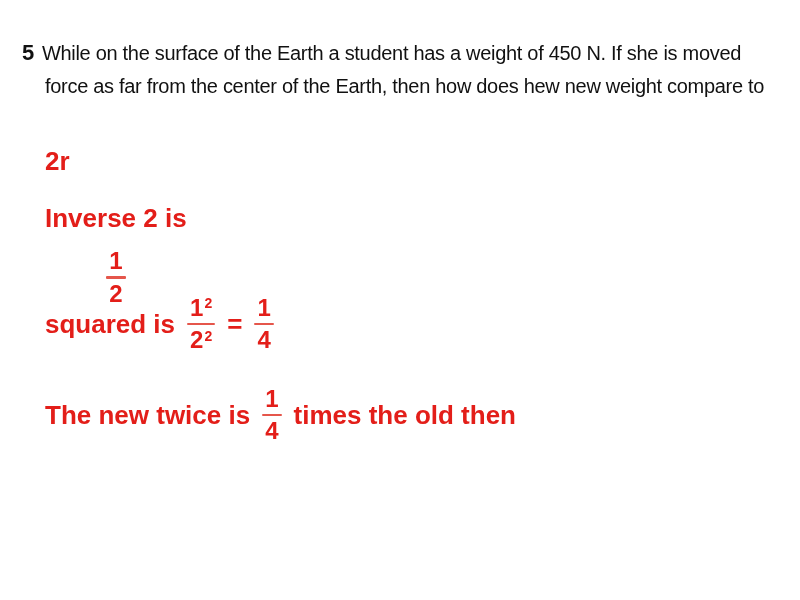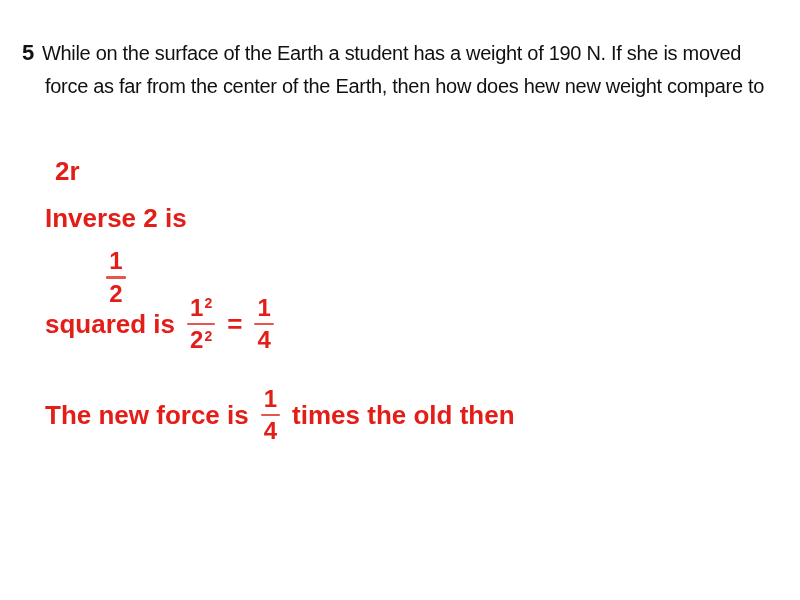--- a/index.html
+++ b/index.html
@@ -37,21 +37,21 @@
     position: absolute;
     left: 45px;
     display: flex;
     align-items: center;
     gap: 12px;
     color: #e31e19;
     font-size: 26px;
     font-weight: 600;
     white-space: nowrap;
   }
-  .radius-line   { top: 156px; margin-left: 10px; }
+  .radius-line   { top: 146px; }
   .inverse-line  { top: 203px; height: 66px; flex-direction: column; }
   .squared-line  { top: 283px; height: 82px; }
   .conclusion-line { top: 382px; height: 66px; }
 
   .frac {
     display: inline-flex;
     flex-direction: column;
     align-items: center;
     line-height: 1;
     font-size: 24px;
@@ -72,21 +72,21 @@
   }
   .equals { font-size: 26px; font-weight: 700; }
 </style>
 </head>
 <body>
 
 <div class="slide">
 
   <p class="problem">
     <span class="line">
-      <span class="pnum">5</span><span>While on the surface of the Earth a student has a weight of 190 N. If she is moved</span>
+      <span class="pnum">5</span><span>While on the surface of the Earth a student has a weight of 450 N. If she is moved</span>
     </span>
     <span class="line cont">force as far from the center of the Earth, then how does hew new weight compare to</span>
   </p>
 
   <div class="work-line radius-line">
     <span>2r</span>
   </div>
 
   <div class="work-line inverse-line">
     <span>Inverse 2 is</span>
@@ -106,21 +106,21 @@
     </span>
     <span class="equals">=</span>
     <span class="frac">
       <span class="num">1</span>
       <span class="bar"></span>
       <span class="den">4</span>
     </span>
   </div>
 
   <div class="work-line conclusion-line">
-    <span>The new force is</span>
+    <span>The new twice is</span>
     <span class="frac">
       <span class="num">1</span>
       <span class="bar"></span>
       <span class="den">4</span>
     </span>
     <span>times the old then</span>
   </div>
 
 </div>
 

